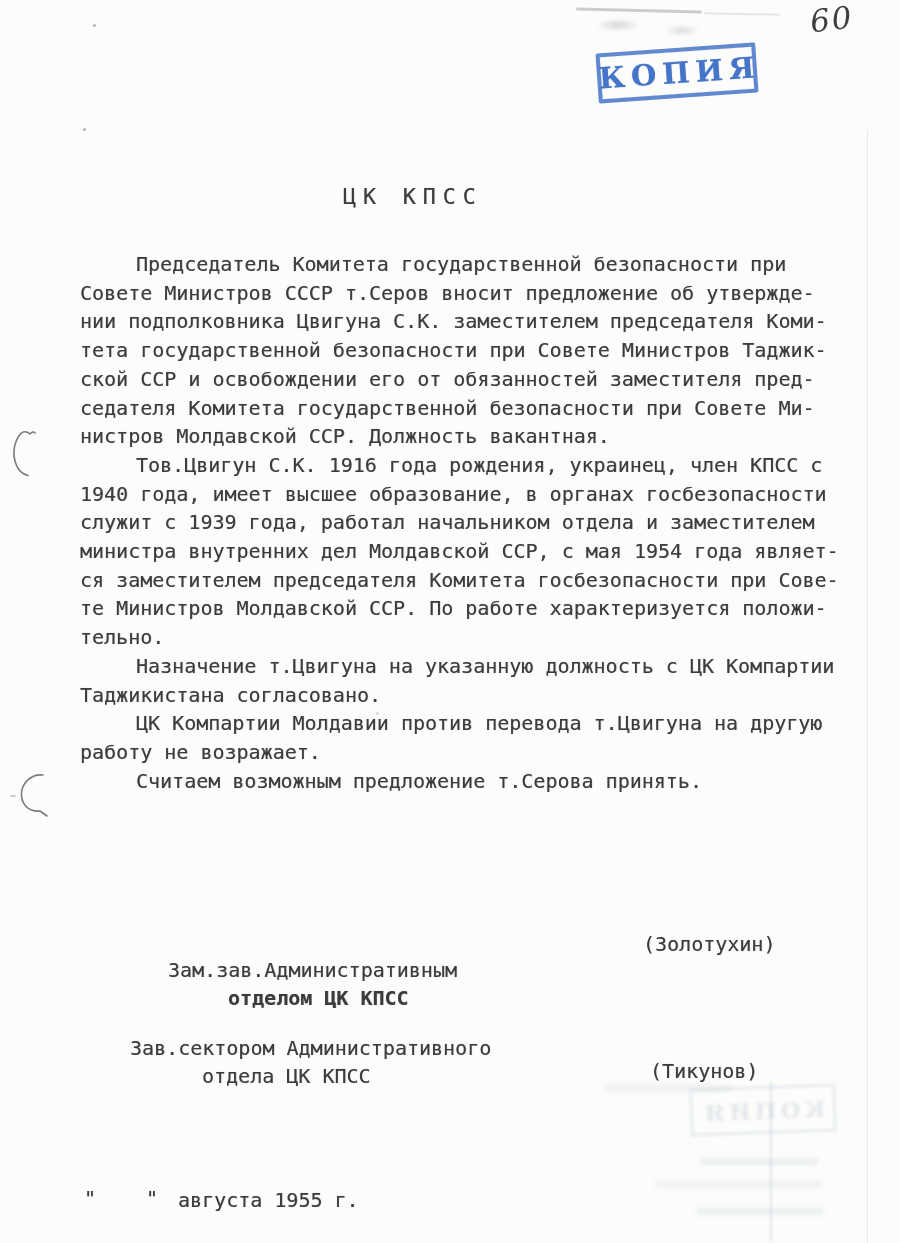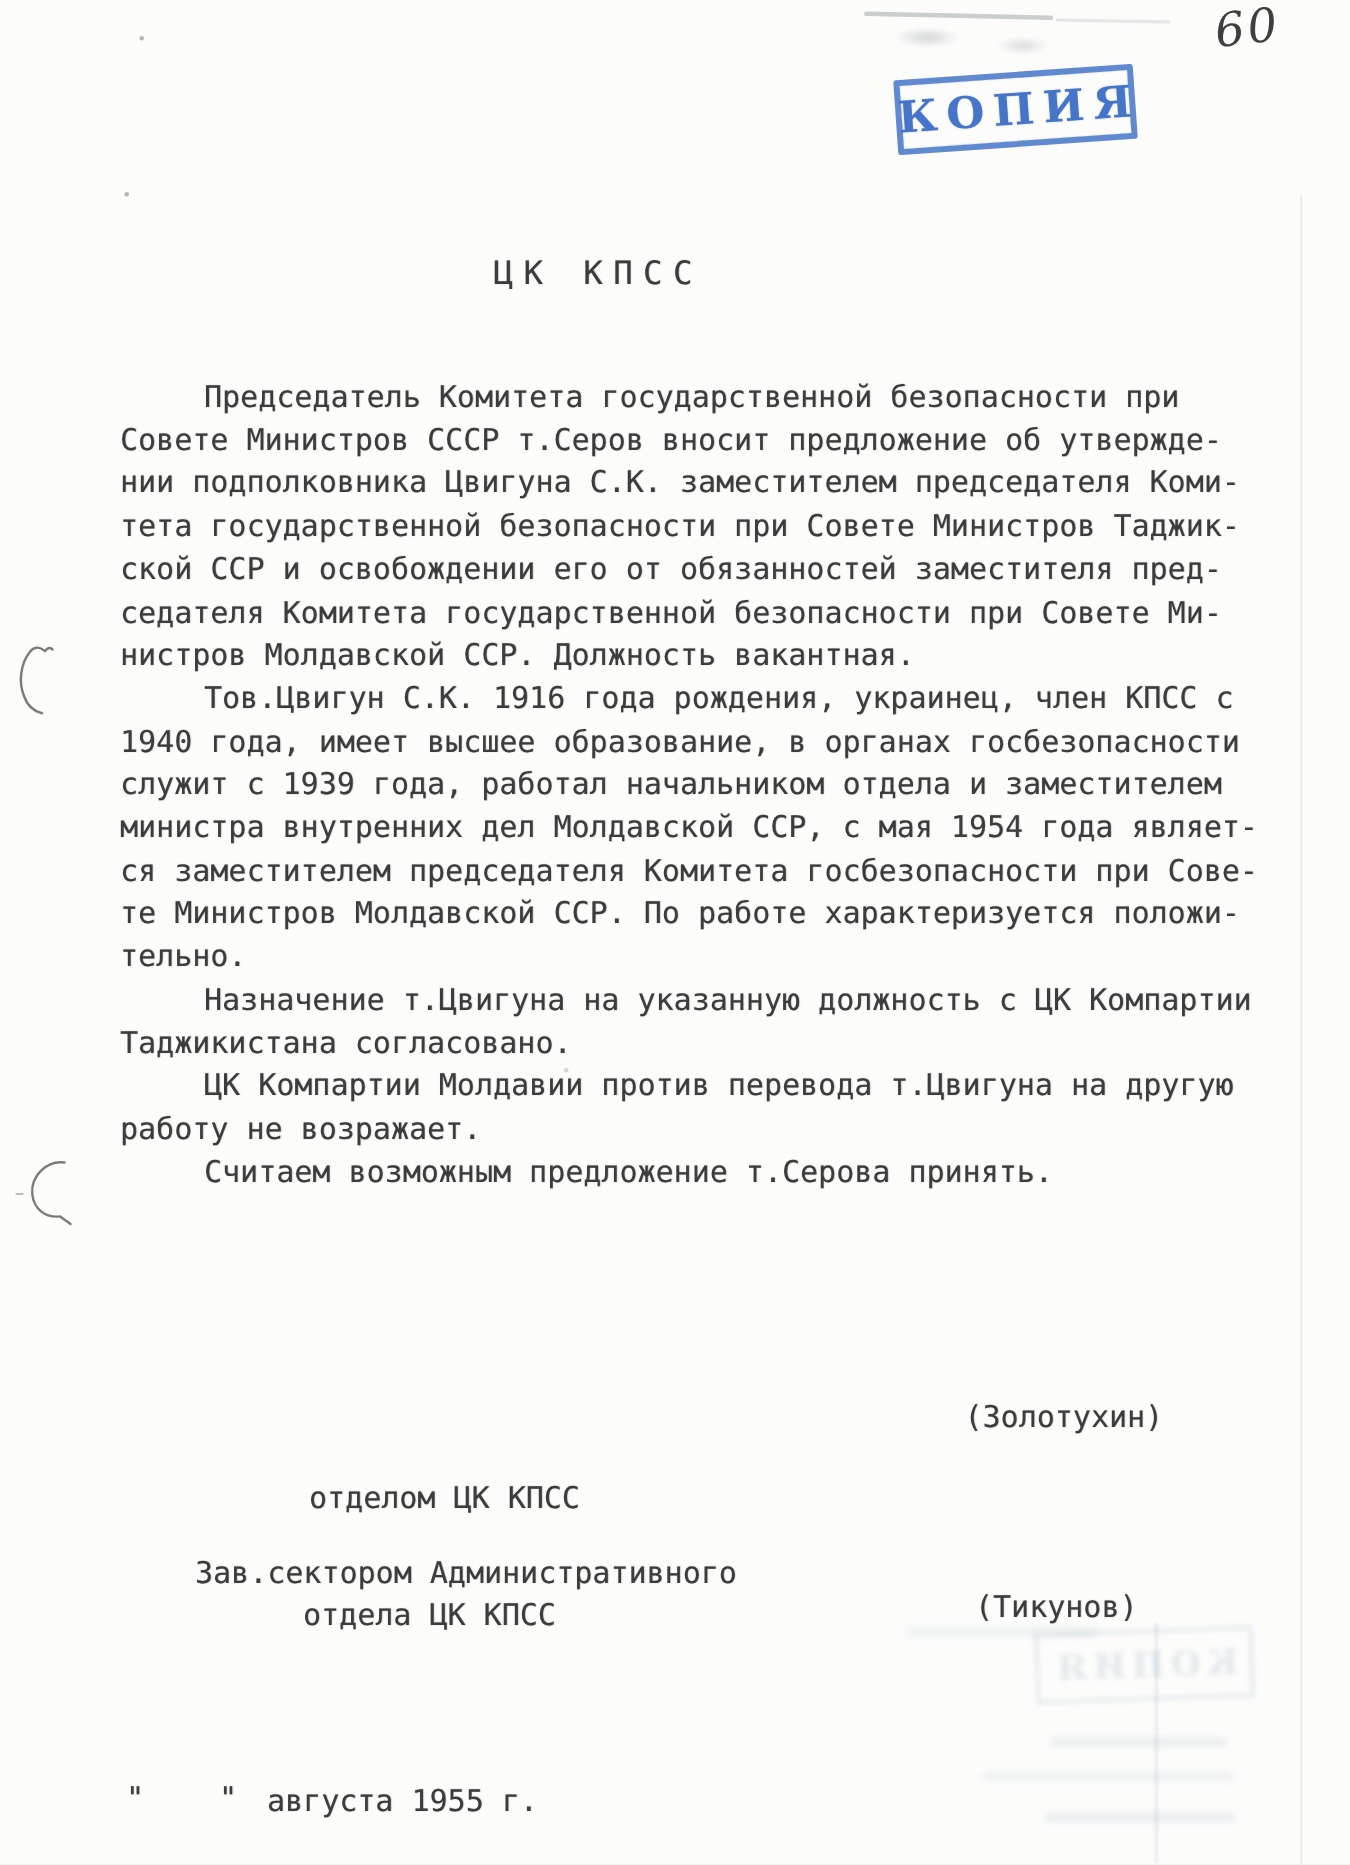--- a/index.html
+++ b/index.html
@@ -16,21 +16,21 @@
   .doc-body {
     position:absolute; left:80px; top:250px; width:768px;
     font-size:20px; line-height:28.7px;
     text-shadow:0.3px 0.3px 0.7px rgba(55,55,55,0.5);
   }
   .para { margin:0; white-space:pre-line; text-indent:56px; }
 
   .doc-title {
     position:absolute; left:329px; top:170px;
     font-size:21.5px; font-weight:normal; letter-spacing:7px;
-    white-space:pre; margin:0;
+    white-space:pre; margin:14px;
     text-shadow:0.3px 0.3px 0.7px rgba(55,55,55,0.5);
   }
   
   .stamp {
     position:absolute; left:597px; top:48px;
     width:152px; height:42px;
     border:4px solid rgba(62,111,198,0.82);
     border-radius:2px;
     transform:rotate(-4deg);
     display:flex; align-items:center; justify-content:center;
@@ -131,21 +131,22 @@
   </div>
 
   <svg class="margin-mark" style="left:4px;top:428px;" width="36" height="52">
     <path d="M26 6 C28 3.5 30 3.5 31 5 M26 6 C22 2.5 18 3.5 16 6.5 C10 14 8 26 12 36 C14 42 18 46 24 47.5" fill="none" stroke="#5a5a5a" stroke-width="1.6" opacity="0.8" stroke-linecap="round"></path>
   </svg>
   <svg class="margin-mark" style="left:10px;top:770px;" width="46" height="52">
     <path d="M33 5 C21 3.5 10.5 14 11.5 26 C12.5 36 20 42 30 41 M30 41 L37 46" fill="none" stroke="#5a5a5a" stroke-width="1.6" opacity="0.8" stroke-linecap="round"></path>
     <path d="M1 26 L5 26" stroke="#6a6a6a" stroke-width="1.4" opacity="0.45" stroke-linecap="round"></path>
   </svg>
 
-  <div class="sig-line" style="left:206px;top:986px;">отделом ЦК КПСС</div>
+  <div class="sig-line" style="left:168px;top:958px;">Зам.зав.Административным</div>
+  <div class="sig-line" style="left:228px;top:986px;font-weight:bold;">отделом ЦК КПСС</div>
   <div class="sig-line" style="left:643px;top:932px;">(Золотухин)</div>
 
   <div class="sig-line" style="left:130px;top:1036px;">Зав.сектором Административного</div>
   <div class="sig-line" style="left:202px;top:1064px;">отдела ЦК КПСС</div>
   <div class="sig-line" style="left:650px;top:1059px;">(Тикунов)</div>
 
   <div class="date-part" style="left:84px;top:1186px;">"</div>
   <div class="date-part" style="left:146px;top:1186px;">"</div>
   <div class="date-part" style="left:178px;top:1188px;">августа 1955 г.</div>
 

